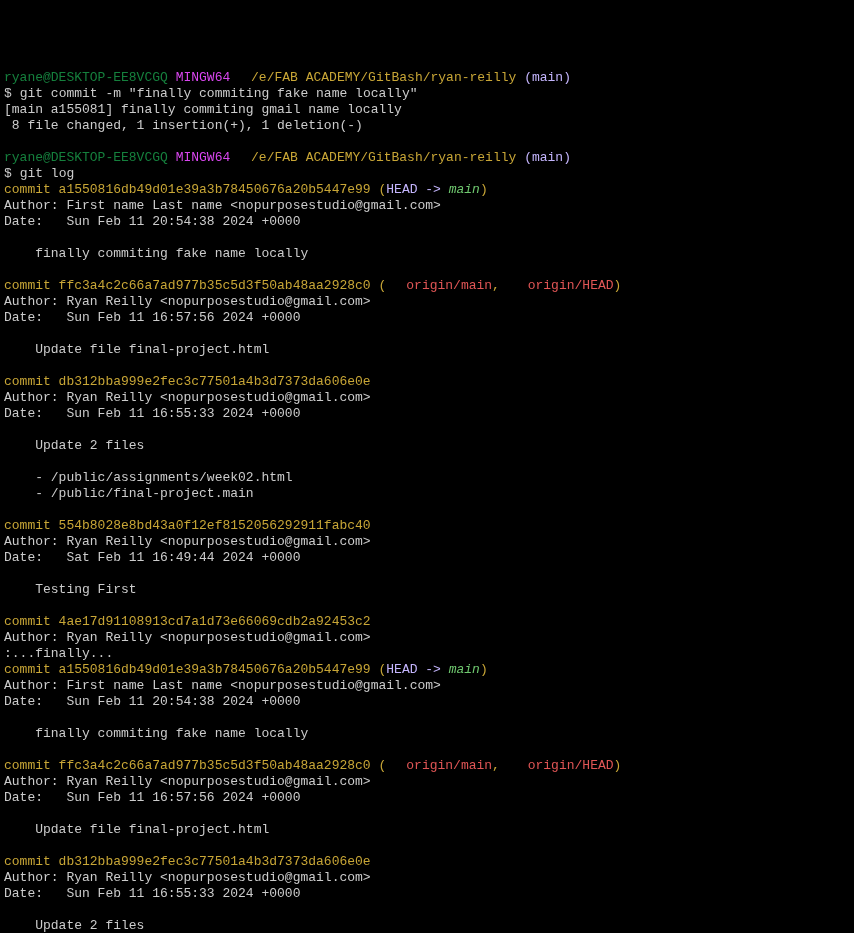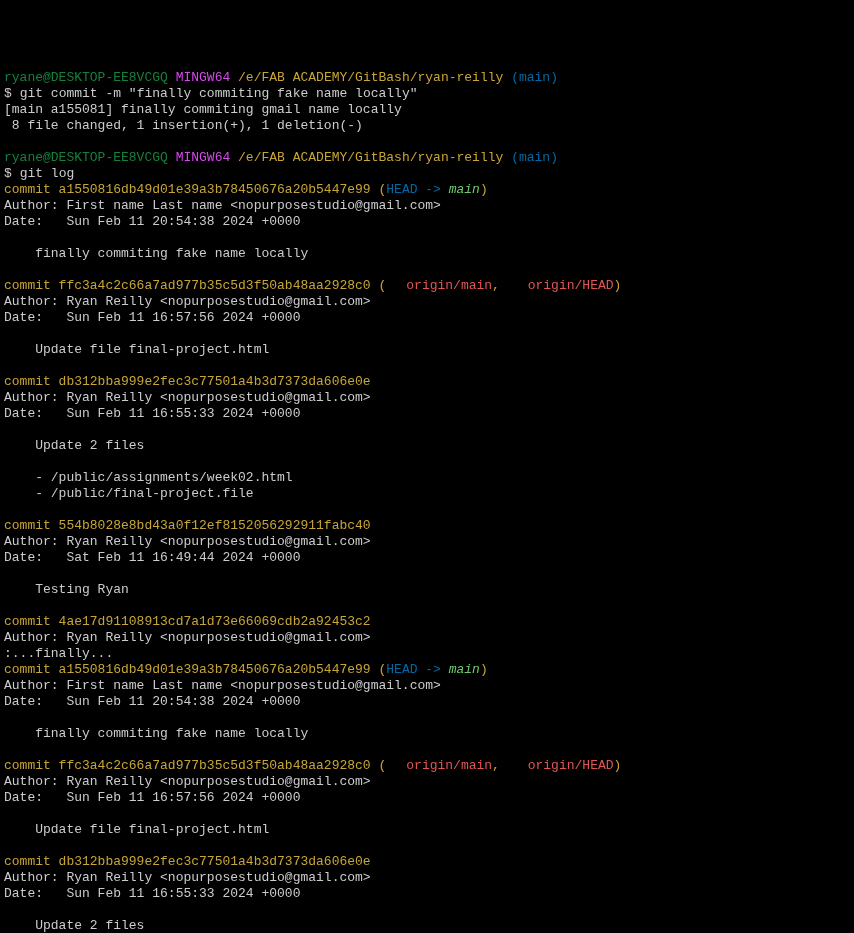--- a/index.html
+++ b/index.html
@@ -10,22 +10,22 @@
       font-size: 13px;
       line-height: 16px;
       padding: 6px 4px;
       width: 854px;
       height: 933px;
       overflow: hidden;
       white-space: pre;
     }
     .user { color: #15803d; }
     .host { color: #d946ef; }
-    .path { color: #c8a636; }
-    .branch { color: #0369a1; }
+    .path { color: #c8a636; margin-left: 13px; }
+    .branch { color: #c4b5fd; }
     .white { color: #cccccc; }
     .hash { color: #c8a636; }
     .red { color: #e05555; margin-left: 20px; }
     .green { color: #6fc96f; font-style: italic; }
     .paren { color: #c8a636; }
   </style>
 </head>
 <body>
 
 
@@ -49,27 +49,27 @@
 
 <span class="white">    Update file final-project.html</span>
 
 <span class="hash"><span>commit </span><span>db312bba999e2fec3c77501a4b3d7373da606e0e</span></span>
 <span class="white">Author: Ryan Reilly &lt;nopurposestudio@gmail.com&gt;</span>
 <span class="white">Date:   Sun Feb 11 16:55:33 2024 +0000</span>
 
 <span class="white">    Update 2 files</span>
 
 <span class="white">    - /public/assignments/week02.html</span>
-<span class="white">    - /public/final-project.file</span>
+<span class="white">    - /public/final-project.main</span>
 
 <span class="hash"><span>commit </span><span>554b8028e8bd43a0f12ef8152056292911fabc40</span></span>
 <span class="white">Author: Ryan Reilly &lt;nopurposestudio@gmail.com&gt;</span>
 <span class="white">Date:   Sat Feb 11 16:49:44 2024 +0000</span>
 
-<span class="white">    Testing Ryan</span>
+<span class="white">    Testing First</span>
 
 <span class="hash"><span>commit </span><span>4ae17d91108913cd7a1d73e66069cdb2a92453c2</span></span>
 <span class="white">Author: Ryan Reilly &lt;nopurposestudio@gmail.com&gt;</span>
 <span class="white">:...finally...</span>
 <span class="hash"><span>commit </span><span>a1550816db49d01e39a3b78450676a20b5447e99</span><span class="paren"> (</span><span class="branch">HEAD -&gt; </span><span class="green">main</span><span class="paren">)</span></span>
 <span class="white">Author: First name Last name &lt;nopurposestudio@gmail.com&gt;</span>
 <span class="white">Date:   Sun Feb 11 20:54:38 2024 +0000</span>
 
 <span class="white">    finally commiting fake name locally</span>
 

